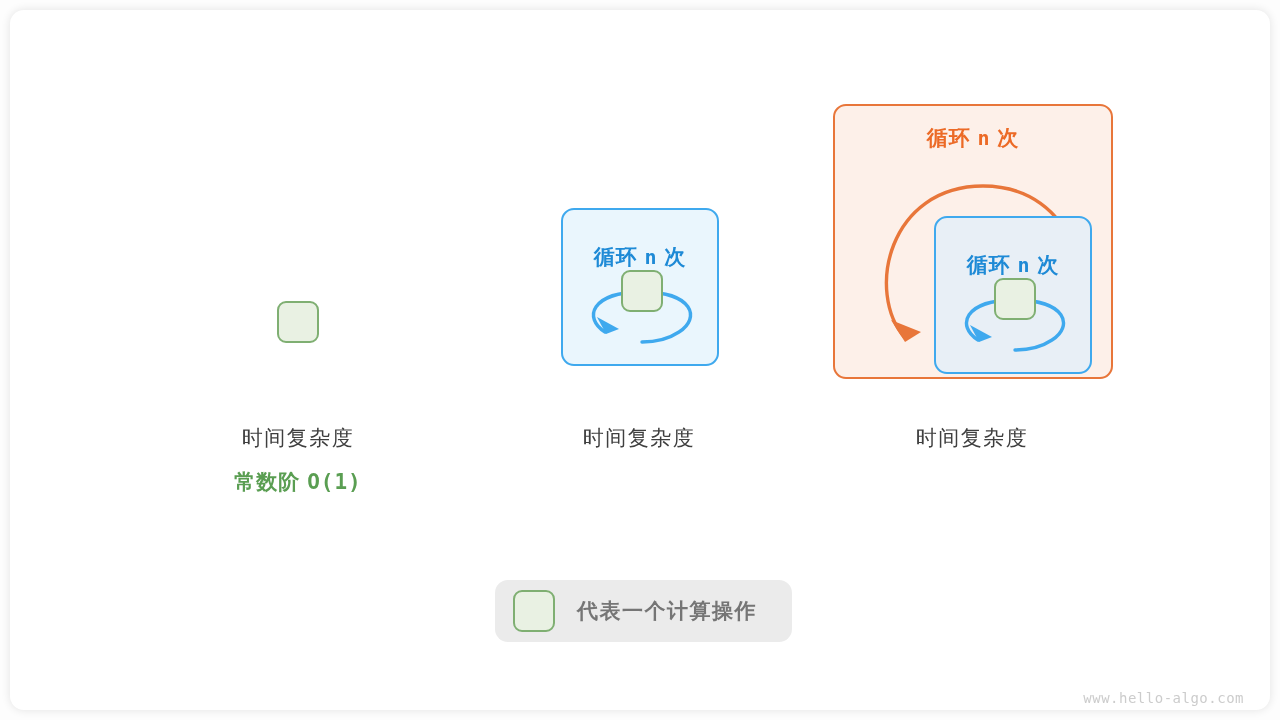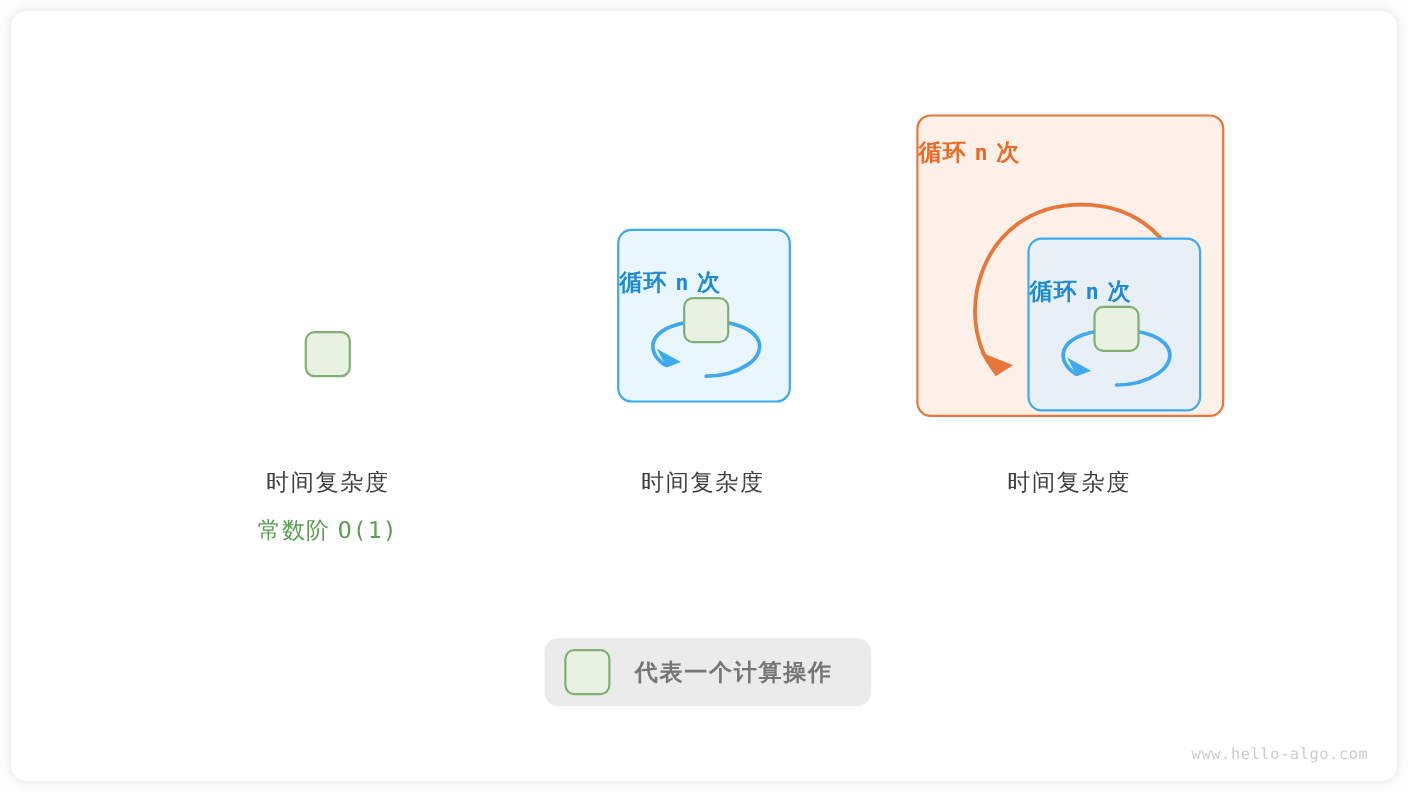--- a/index.html
+++ b/index.html
@@ -85,20 +85,21 @@
     left: 72px;
     top: 208px;
     width: 158px;
     height: 158px;
   }
 
   .loop-label {
     position: absolute;
     left: 0;
     width: 100%;
+    text-align: center;
     font-size: 21px;
     font-weight: bold;
     letter-spacing: 1px;
     white-space: nowrap;
   }
   .loop-label .mono {
     font-family: "DejaVu Sans Mono", "Liberation Mono", monospace;
     font-size: 20px;
   }
   .label-blue { color: #1e8ad6; }
@@ -163,21 +164,21 @@
     font-weight: normal;
     letter-spacing: 1.5px;
   }
   .caption-value {
     position: absolute;
     left: 0;
     top: 468px;
     width: 300px;
     text-align: center;
     font-size: 21px;
-    font-weight: normal;
+    font-weight: bold;
     letter-spacing: 1px;
     white-space: nowrap;
   }
   .caption-value .mono {
     font-family: "DejaVu Sans Mono", "Liberation Mono", monospace;
     font-size: 21px;
   }
   .caption-value sup {
     font-size: 13px;
     vertical-align: 6px;
@@ -205,21 +206,21 @@
     color: #757575;
     font-size: 21px;
     font-weight: bold;
     letter-spacing: 1.5px;
   }
 
   
   .watermark {
     position: absolute;
     right: 36px;
-    bottom: 26px;
+    bottom: 14px;
     color: #cccccc;
     font-family: "DejaVu Sans Mono", "Liberation Mono", monospace;
     font-size: 14px;
     letter-spacing: 0.5px;
   }
 </style>
 </head>
 <body>
 
 <div id="canvas">

